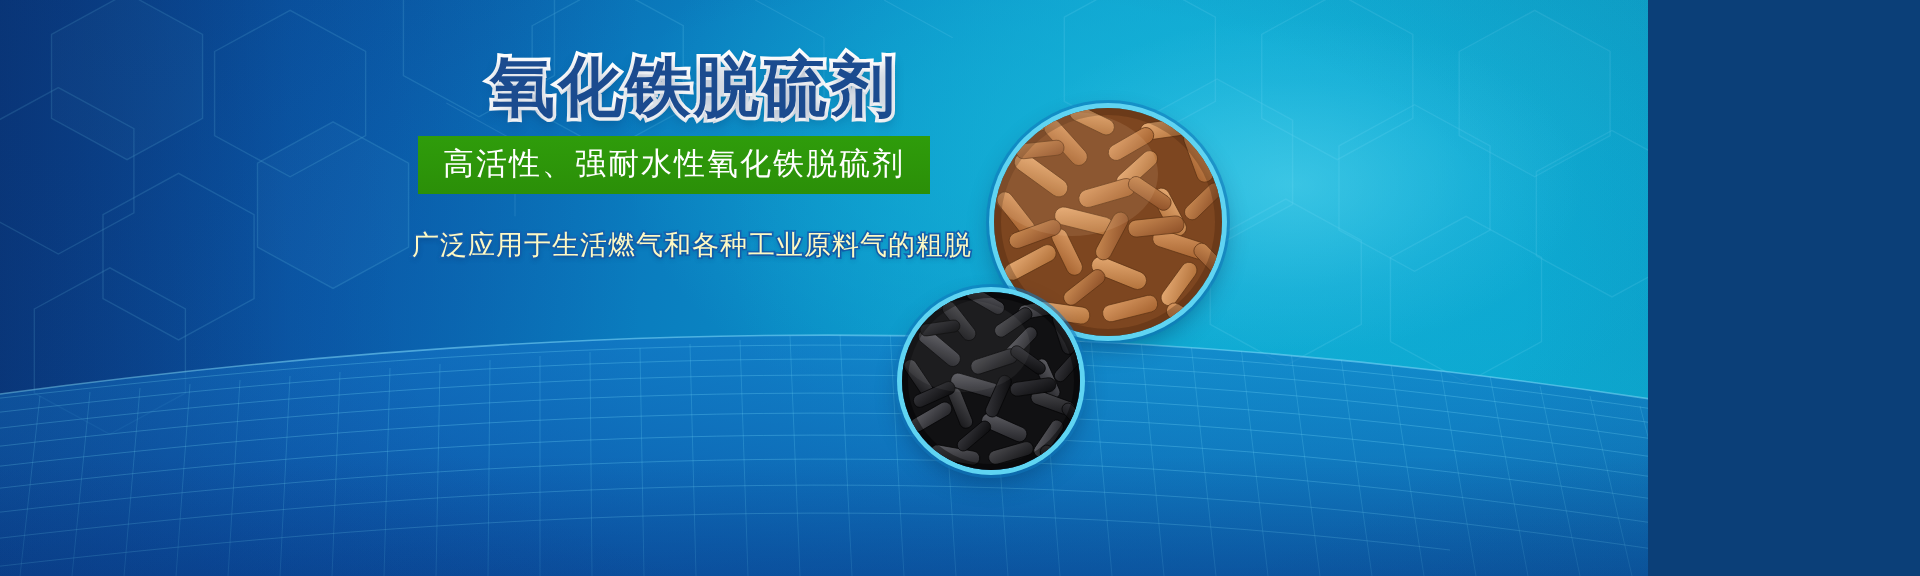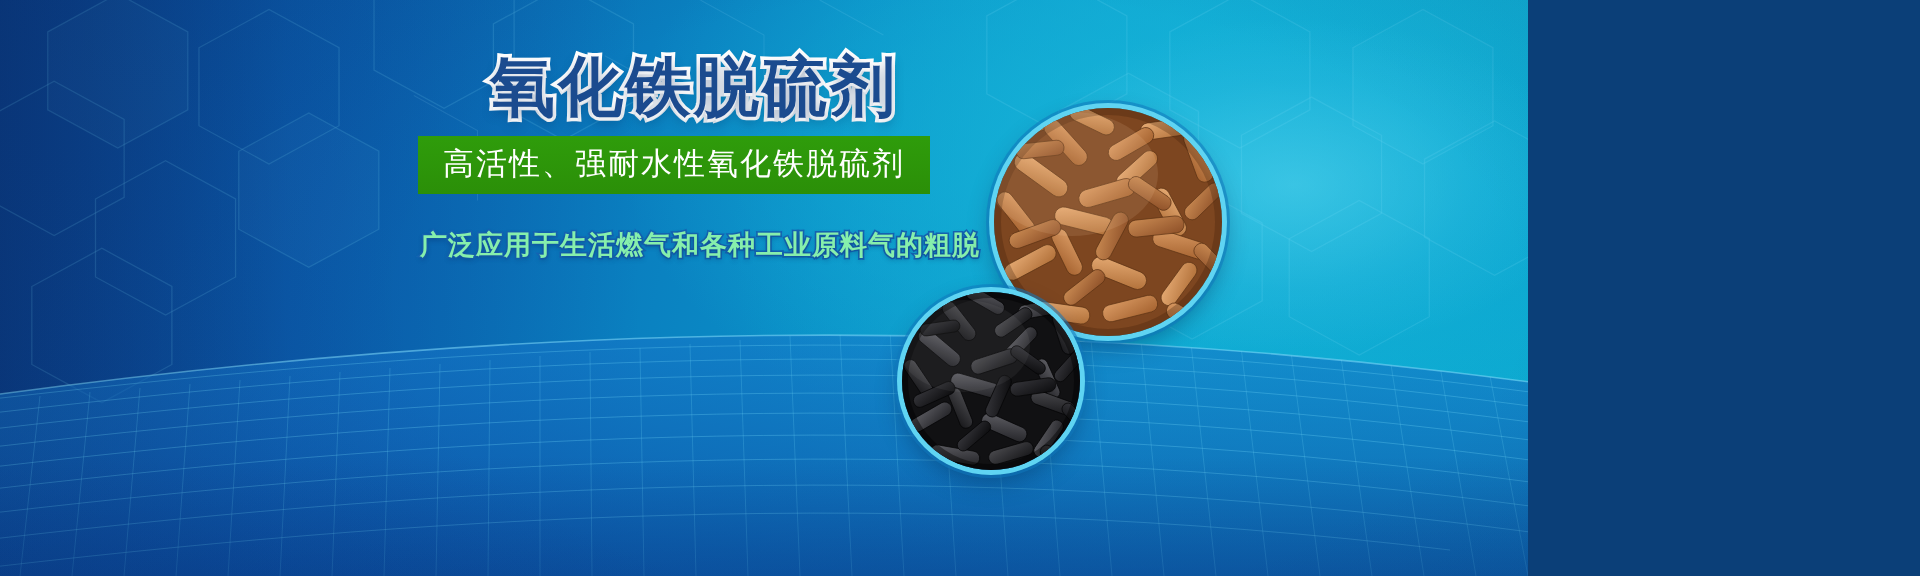--- a/index.html
+++ b/index.html
@@ -1,21 +1,21 @@
 <!DOCTYPE html>
 <html><head>
 <meta charset="utf-8">
 <style>
   html, body {
     margin: 0; padding: 0;
     background: #0b3f78;
   }
   .banner {
     position: relative;
-    width: 1528px;
+    width: 1648px;
     height: 576px;
     overflow: hidden;
     font-family: "Liberation Sans", "DejaVu Sans", sans-serif;
     background: #0c5fa8;
   }
 
   
   .bg-base {
     position: absolute; inset: 0;
     background:
@@ -79,29 +79,28 @@
     display: block;
     font-size: 31px;
     font-weight: normal;
     color: #ffffff;
     letter-spacing: 2px;
     line-height: 1.22;
     white-space: nowrap;
   }
   .desc {
     font-size: 27px;
-    color: #86efac;
+    color: #fef9c3;
     line-height: 1.42;
     letter-spacing: 1px;
-    margin: 8px;
+    margin: 0;
     padding-left: 82px;
     -webkit-text-stroke: 3.2px #1565b4;
     paint-order: stroke fill;
     text-shadow: 0 2px 5px rgba(5,40,95,0.45);
-    font-weight: bold;
   }
   .desc span { display: block; white-space: nowrap; }
 
   
   .photo {
     position: absolute;
     border-radius: 50%;
     overflow: hidden;
     z-index: 7;
   }

